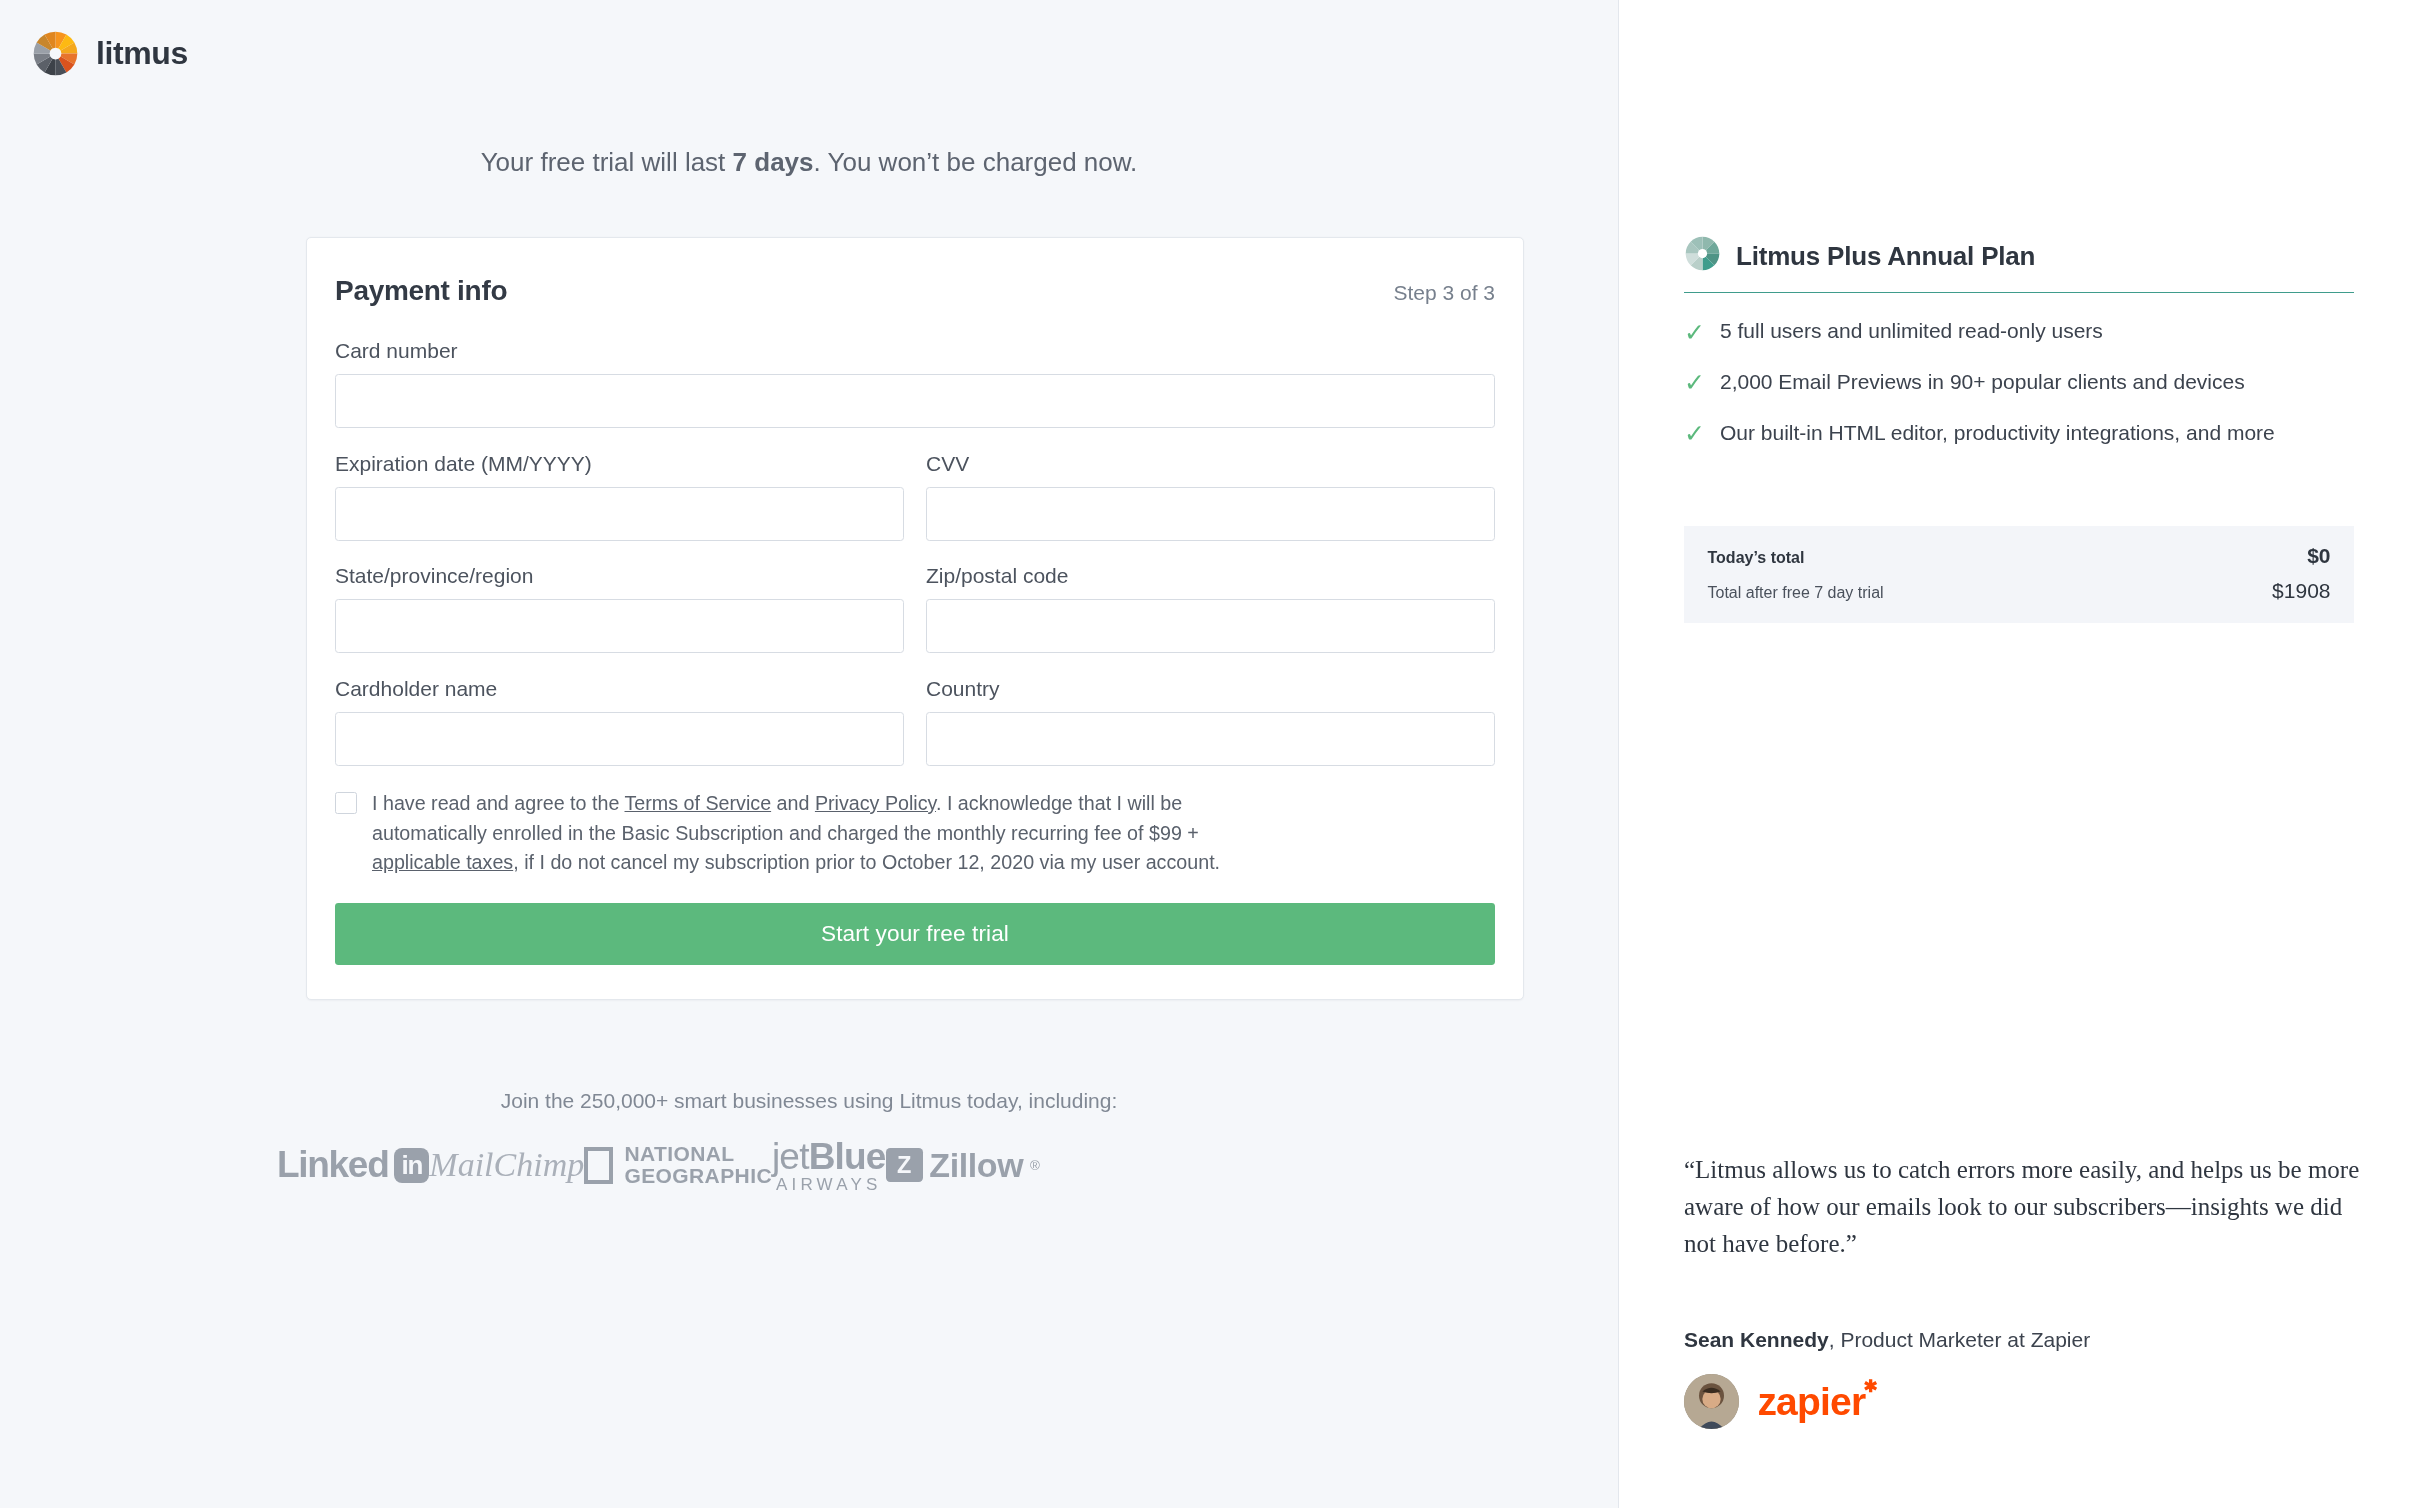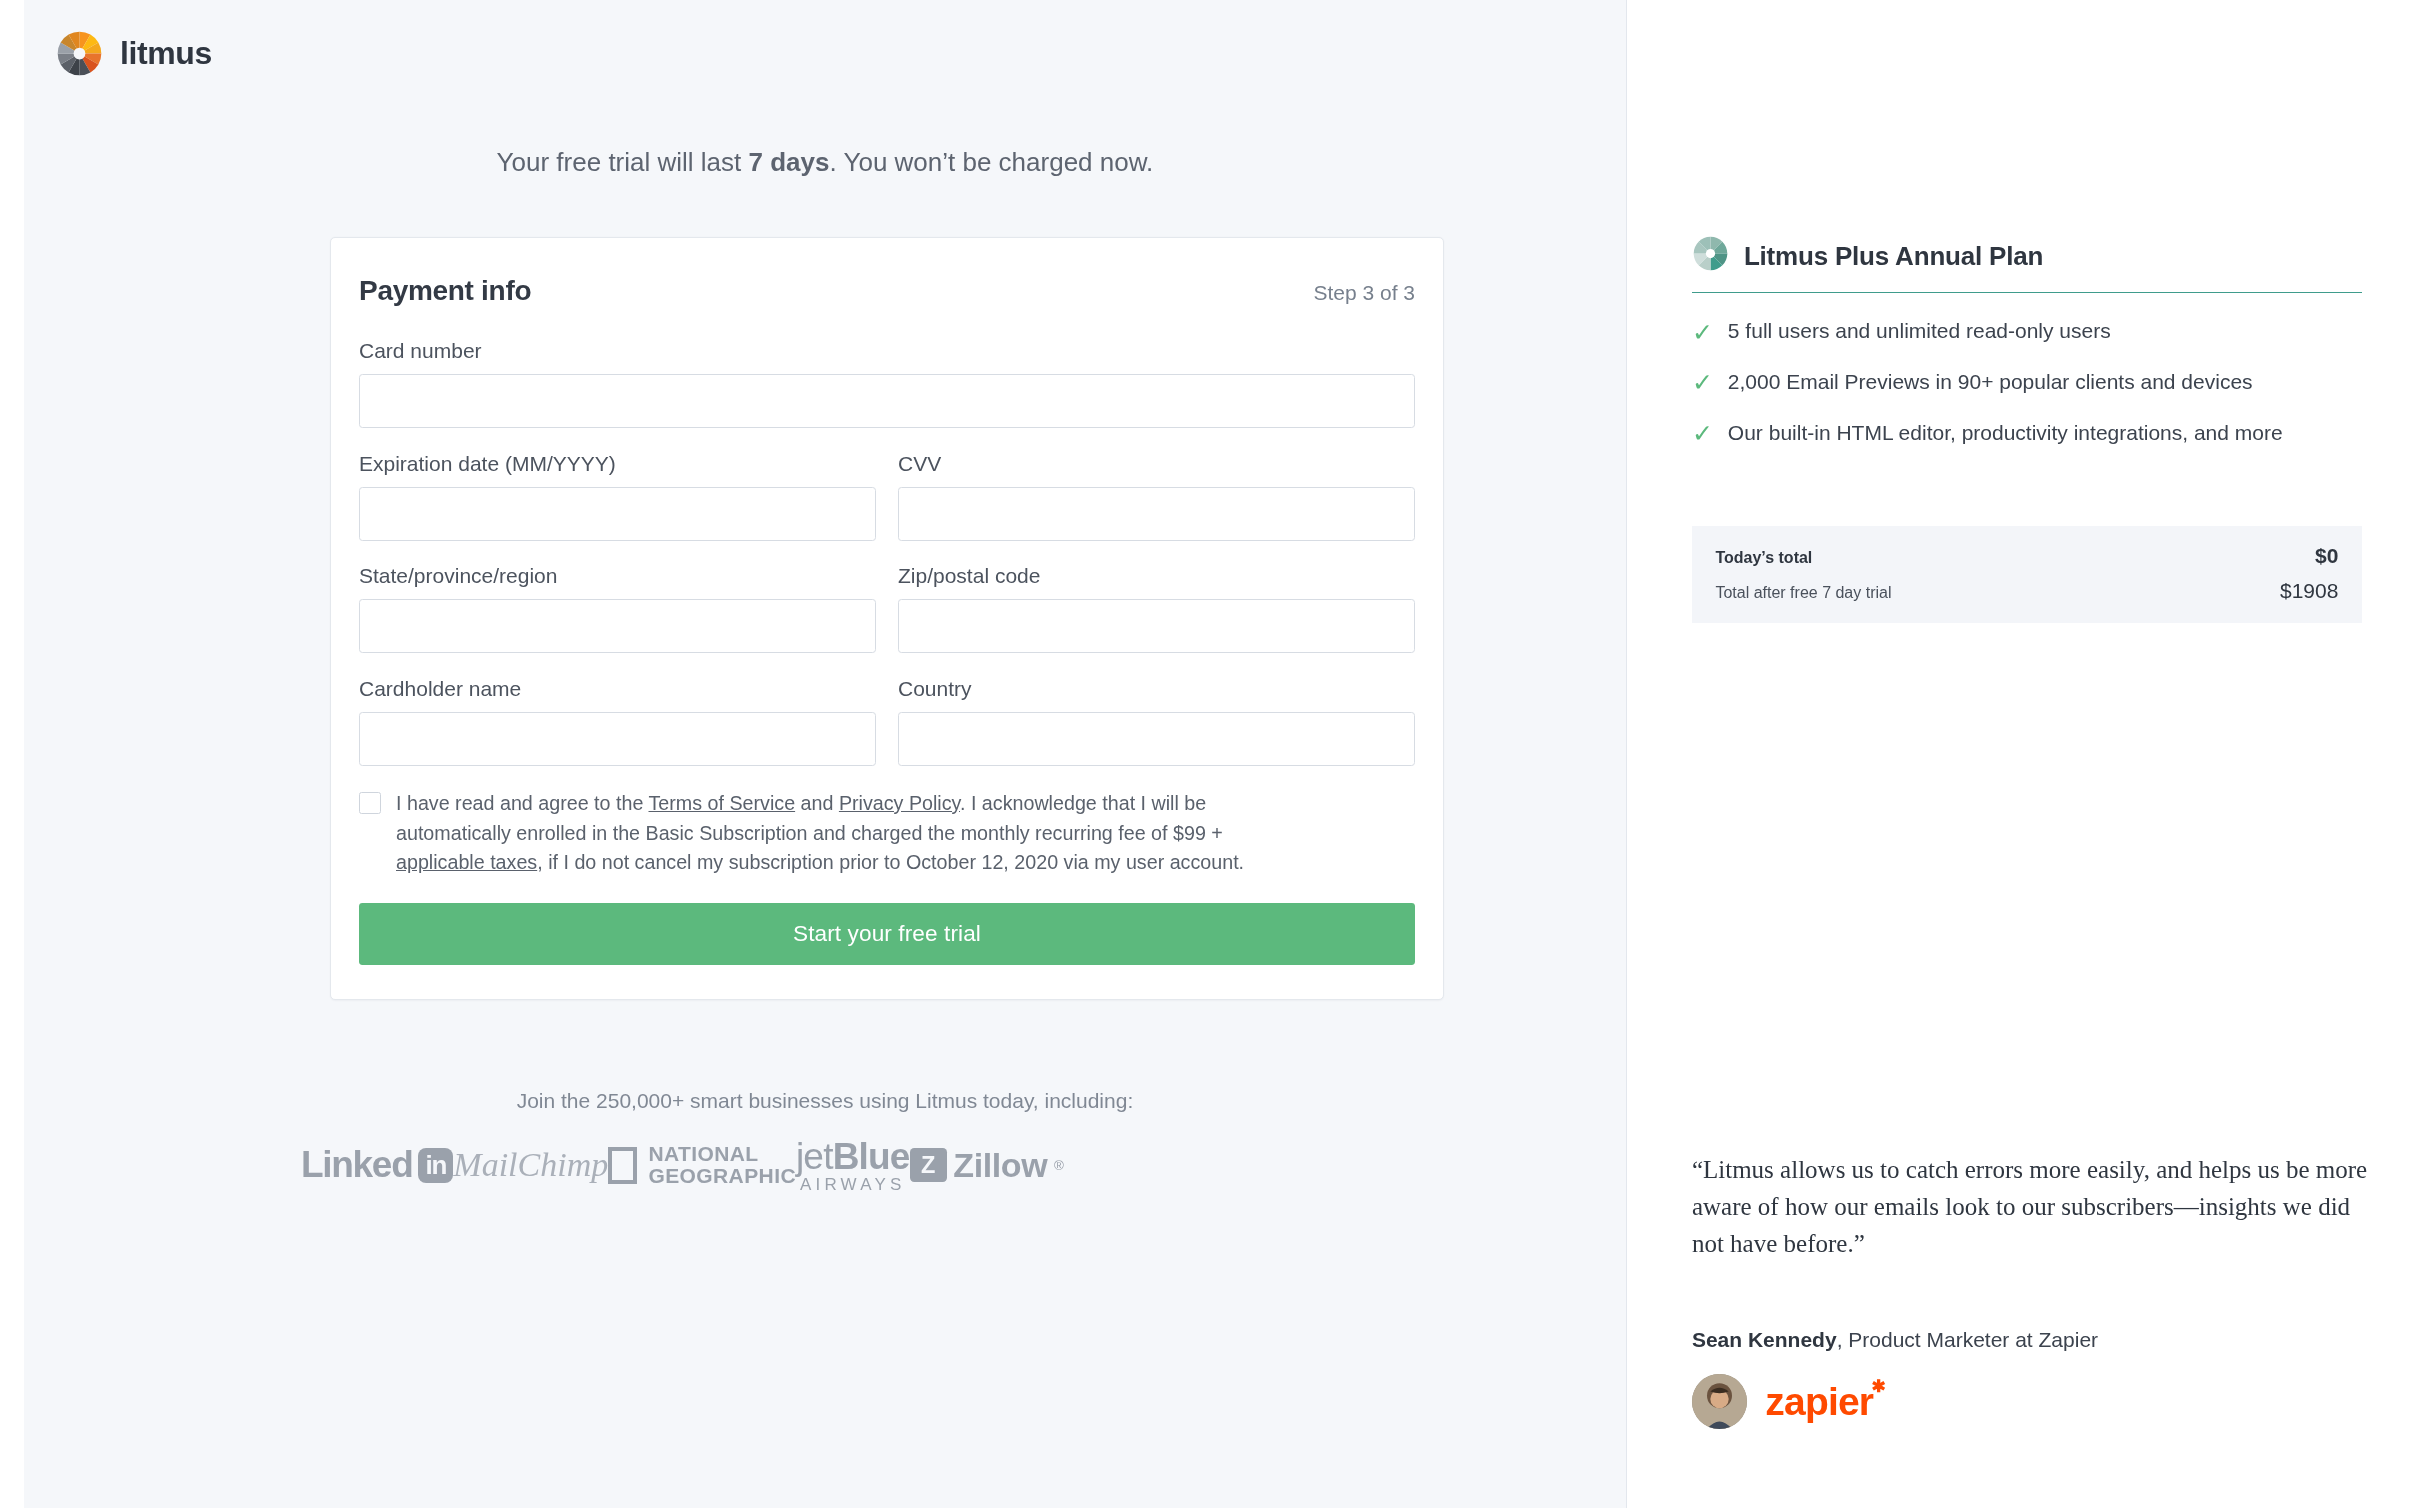--- a/index.html
+++ b/index.html
@@ -7,21 +7,20 @@
     margin: 0; padding: 0;
     width: 2413px; height: 1508px;
     font-family: "Liberation Sans", sans-serif;
     background: #ffffff;
     -webkit-font-smoothing: antialiased;
   }
   .page {
     width: 2413px; height: 1508px;
     display: flex;
     position: relative;
-    padding-left: 24px;
   }
 
   
   .left {
     width: 1619px;
     height: 1508px;
     background: #f5f7fa;
     position: relative;
     border-right: 0.8px solid #e3e7ed;
   }
@@ -49,21 +48,21 @@
     font-size: 26px;
     color: #5d6470;
     font-weight: 400;
   }
   .trial-line b { font-weight: 700; color: #5d6470; }
 
   .card {
     position: absolute;
     left: 306px;
     top: 237px;
-    width: 1114px;
+    width: 1218px;
     background: #ffffff;
     border: 0.8px solid #e4e8ed;
     border-radius: 5px;
     box-shadow: 0 0.8px 1.7px rgba(20,30,50,0.04);
     padding: 37px 28px 34px 28px;
   }
 
   .card-head {
     display: flex;
     align-items: baseline;

